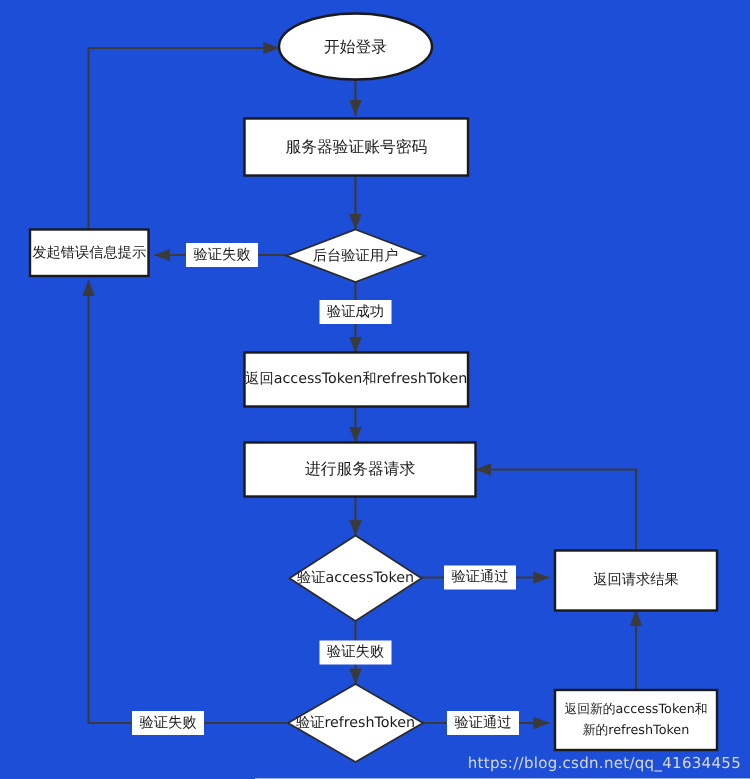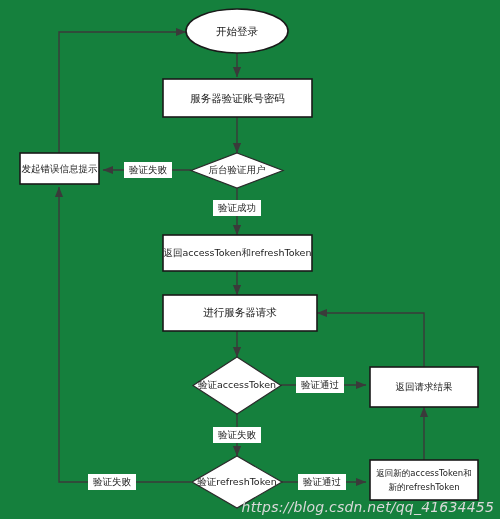--- a/index.html
+++ b/index.html
@@ -4,21 +4,21 @@
 <style>
   html, body {
     margin: 0;
     padding: 0;
     background: #ffffff;
   }
   #canvas {
     position: relative;
     width: 500px;
     height: 519px;
-    background: #15803d;
+    background: #1d4ed8;
     overflow: hidden;
     font-family: "DejaVu Sans", "Liberation Sans", sans-serif;
   }
   svg#flow {
     position: absolute;
     left: 0;
     top: 0;
     width: 500px;
     height: 519px;
   }
@@ -51,26 +51,25 @@
     font-size: 9.5px;
     fill: #1b1b1b;
     text-anchor: middle;
     dominant-baseline: middle;
     font-family: "DejaVu Sans", "Liberation Sans", sans-serif;
   }
   .watermark {
     position: absolute;
     right: 6px;
     bottom: 4px;
-    font-size: 14px;
+    font-size: 10px;
     color: #d9d9d9;
     letter-spacing: 0.2px;
     white-space: nowrap;
     font-family: "DejaVu Sans", "Liberation Sans", sans-serif;
-    font-style: italic;
   }
 </style>
 </head>
 <body>
 
 <div id="canvas">
 
   <svg id="flow" viewBox="0 0 500 519">
     <defs>
       <marker id="arrow" markerWidth="9" markerHeight="9" refX="7.4" refY="3" orient="auto" markerUnits="strokeWidth">

